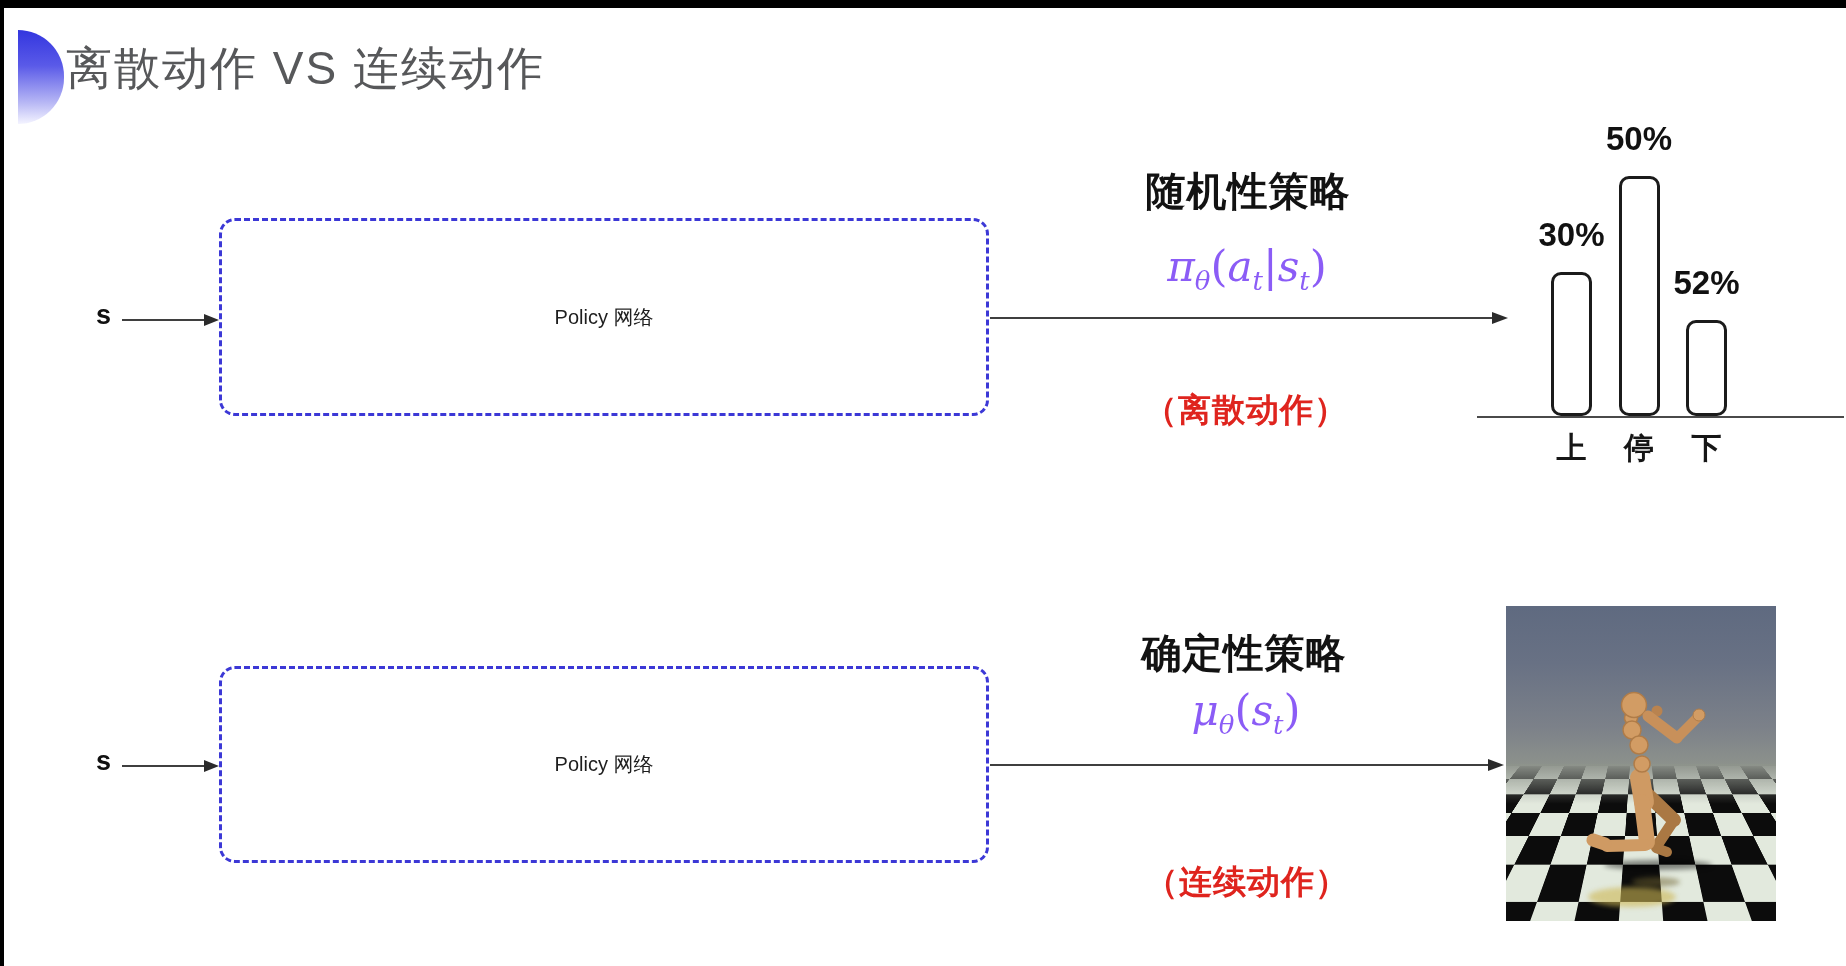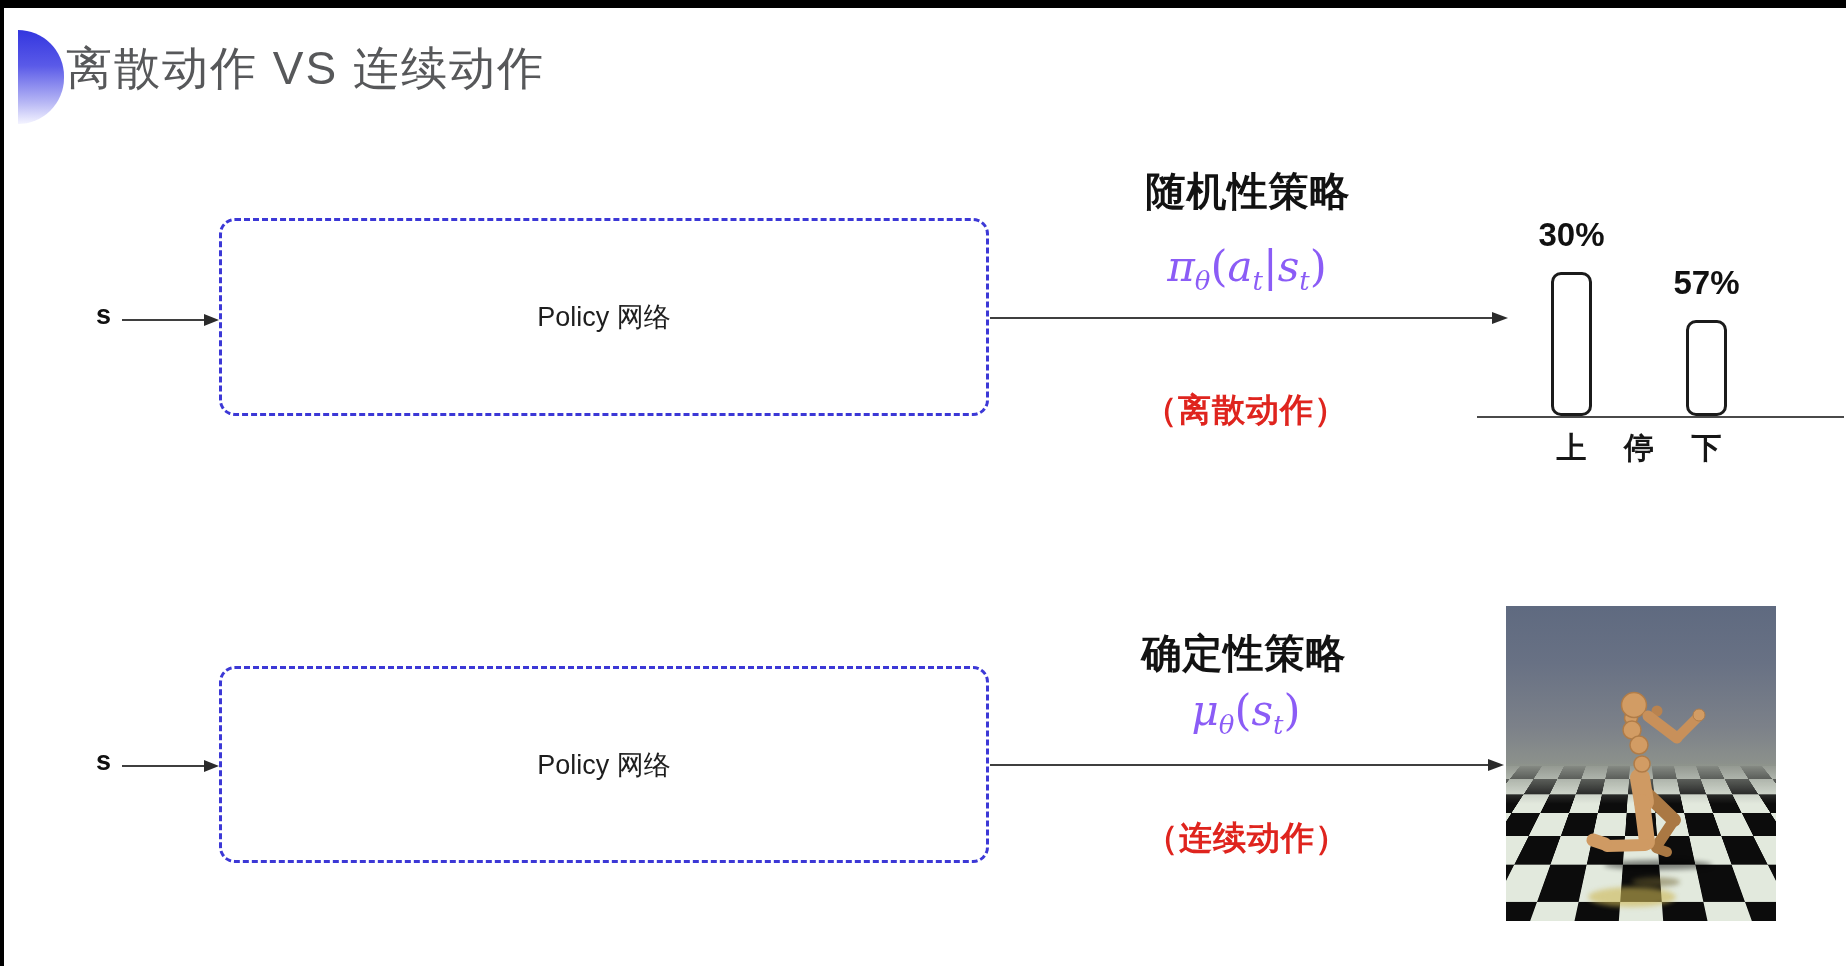--- a/index.html
+++ b/index.html
@@ -12,37 +12,37 @@
      border-radius:0 47px 47px 0;
      background:linear-gradient(180deg,#3336df 0%,#5a5ae8 38%,#b9b9f5 78%,#f4f4ff 100%);}
   .page-title{position:absolute;left:62px;top:30px;font-size:46px;font-weight:500;
      color:#57585a;letter-spacing:2px;white-space:nowrap;}
 
   
   .policy-box{position:absolute;left:215px;width:770px;border:3px dashed #3c38d6;border-radius:16px;
      display:flex;align-items:center;justify-content:center;box-sizing:border-box;background:transparent;}
   .policy-box.row1{top:210px;height:198px;}
   .policy-box.row2{top:658px;height:197px;}
-  .policy-box .box-label{font-size:27px;color:#1e1e1e;}
+  .policy-box .box-label{font-size:20px;color:#1e1e1e;}
 
   .s-label{position:absolute;font-size:27px;font-weight:600;color:#111;}
   .s1{left:92px;top:292px;} .s2{left:92px;top:738px;}
   .arrow-svg{position:absolute;overflow:visible;}
 
   
   .cblock{position:absolute;transform:translateX(-50%);white-space:nowrap;text-align:center;}
   .policy-type{font-size:40px;font-weight:600;color:#121212;letter-spacing:1px;}
   .pt1{left:1244px;top:156px;text-align:center;} .pt2{left:1240px;top:618px;}
   .formula{font-family:"DejaVu Serif","Liberation Serif",serif;font-style:italic;
      font-size:42px;color:#8b5cf6;}
   .formula sub{font-size:26px;font-style:italic;}
   .formula .up{font-style:normal;font-size:1.04em;}
   .f1{left:1243px;top:232px;} .f2{left:1242px;top:676px;}
   .action-note{font-size:33px;font-weight:600;color:#df241e;letter-spacing:1px;}
-  .an1{left:1242px;top:356px;margin-top:24px;} .an2{left:1243px;top:808px;}
+  .an1{left:1242px;top:356px;margin-top:24px;} .an2{left:1243px;top:852px;}
 
   
   .chart-baseline{position:absolute;left:1473px;top:408px;width:367px;height:2px;background:#4a4a4a;}
   #chart-bars{position:absolute;left:1547px;top:108px;width:176px;height:300px;
      display:flex;justify-content:space-between;align-items:flex-end;}
   .bar-col{position:relative;width:41px;}
   .bar{width:41px;box-sizing:border-box;border:3px solid #1b1b1b;border-radius:10px;background:#fff;}
   .bar-pct{position:absolute;bottom:calc(100% + 18px);left:50%;transform:translateX(-50%);
      font-size:33px;font-weight:600;color:#111;white-space:nowrap;}
   #chart-cats{position:absolute;left:1547px;top:420px;width:176px;display:flex;justify-content:space-between;}
@@ -84,21 +84,25 @@
     <div class="cblock policy-type pt1">随机性策略</div>
     <div class="cblock formula f1"><span>π</span><sub>θ</sub><span class="up">(</span><span>a</span><sub>t</sub><span class="up">|</span><span>s</span><sub>t</sub><span class="up">)</span></div>
     <div class="cblock action-note an1">（离散动作）</div>
 
     <div id="chart-bars">
         <div class="bar-col">
           <div class="bar-pct">30%</div>
           <div class="bar" style="height: 144px;"></div>
         </div>
         <div class="bar-col">
-          <div class="bar-pct">57%</div>
+          <div class="bar-pct">50%</div>
+          <div class="bar" style="height: 240px;"></div>
+        </div>
+        <div class="bar-col">
+          <div class="bar-pct">52%</div>
           <div class="bar" style="height: 96px;"></div>
         </div>
       </div>
     <div class="chart-baseline"></div>
     <div id="chart-cats">
         <div class="cat">上</div>
         <div class="cat">停</div>
         <div class="cat">下</div>
       </div>
 

